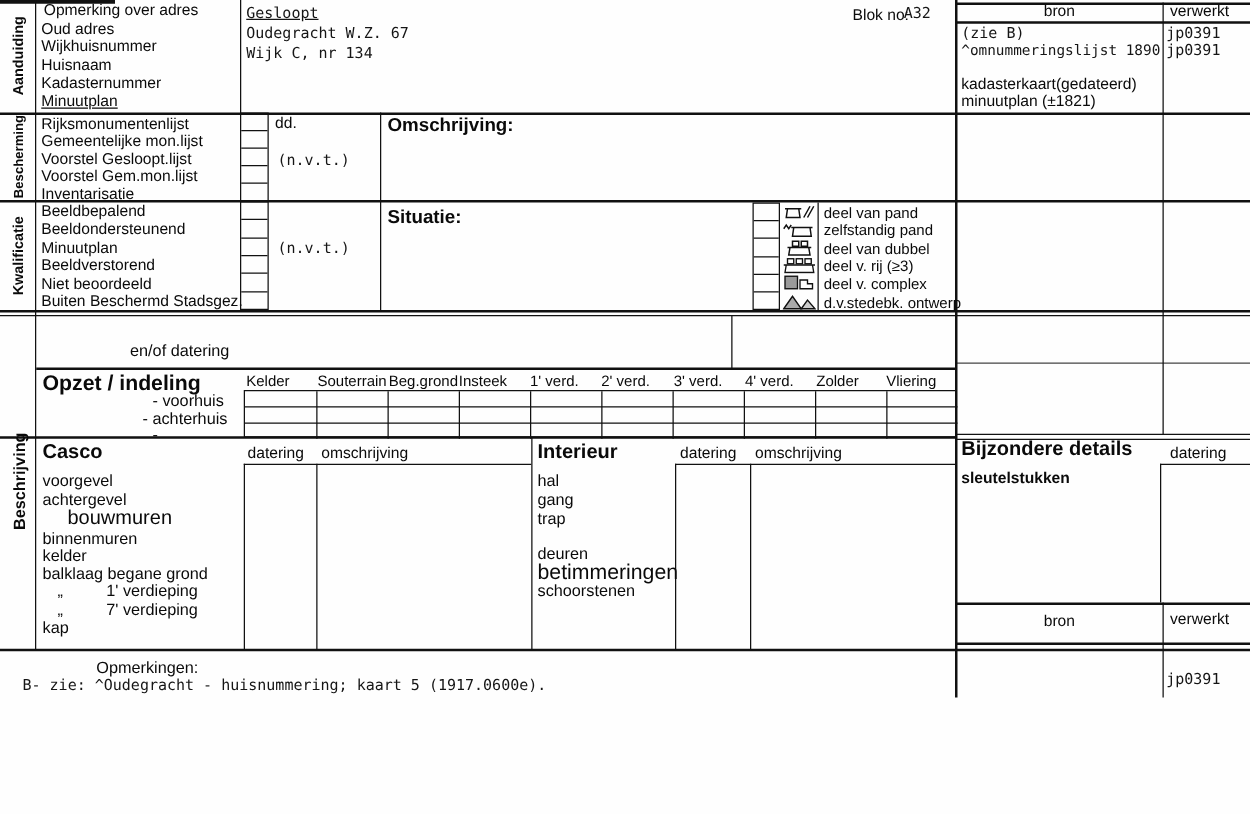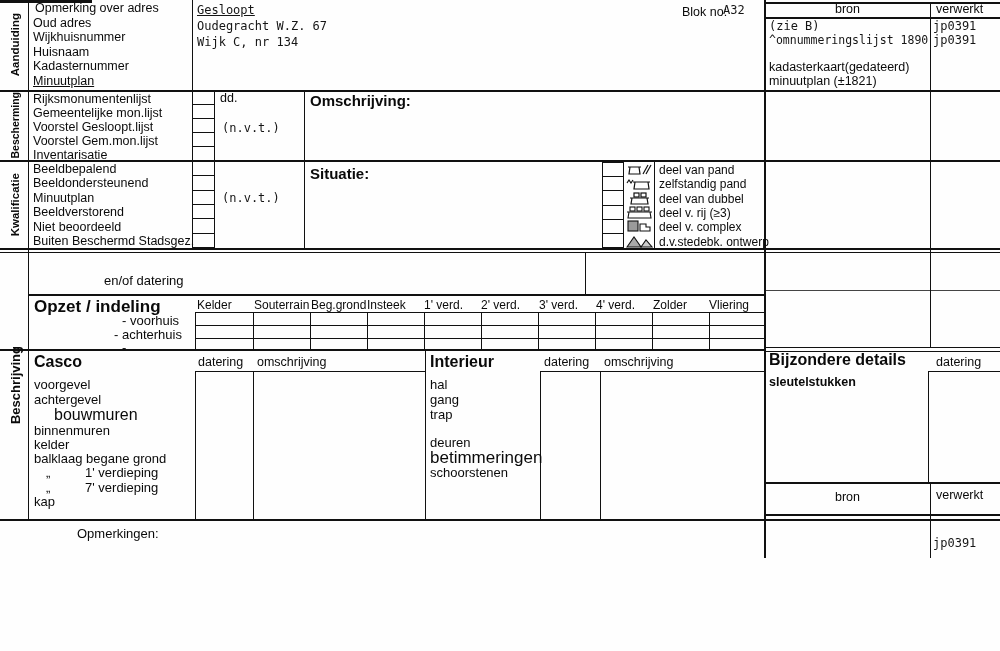--- a/index.html
+++ b/index.html
@@ -240,15 +240,16 @@
   <div class="lbl" style="left:430px;top:451px;font-size:17px;">betimmeringen</div>
   <div class="lbl" style="left:430px;top:466px;font-size:13px;">schoorstenen</div>
 
   <div class="hdr" style="left:769px;top:351px;font-size:16px;">Bijzondere details</div>
   <div class="lbl" style="left:936px;top:356px;">datering</div>
   <div class="lbl" style="left:769px;top:376px;font-weight:bold;">sleutelstukken</div>
   <div class="lbl" style="left:765px;top:491px;width:165px;text-align:center;">bron</div>
   <div class="lbl" style="left:936px;top:489px;">verwerkt</div>
 
   <div class="lbl" style="left:37px;top:527px;font-size:13px;margin-left:40px;">Opmerkingen:</div>
+  <div class="typed" style="left:18px;top:542px;">B- zie: ^Oudegracht - huisnummering; kaart 5 (1917.0600e).</div>
   <div class="typed" style="left:933px;top:537px;">jp0391</div>
 
 </div>
 
 </body></html>

